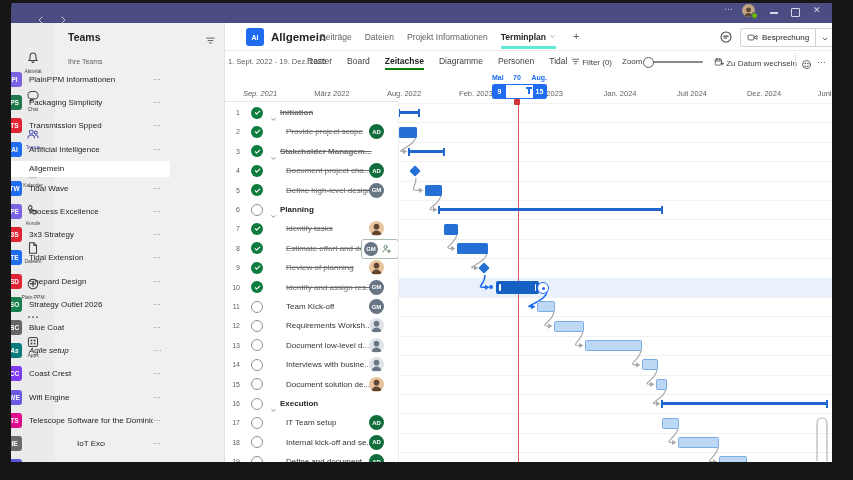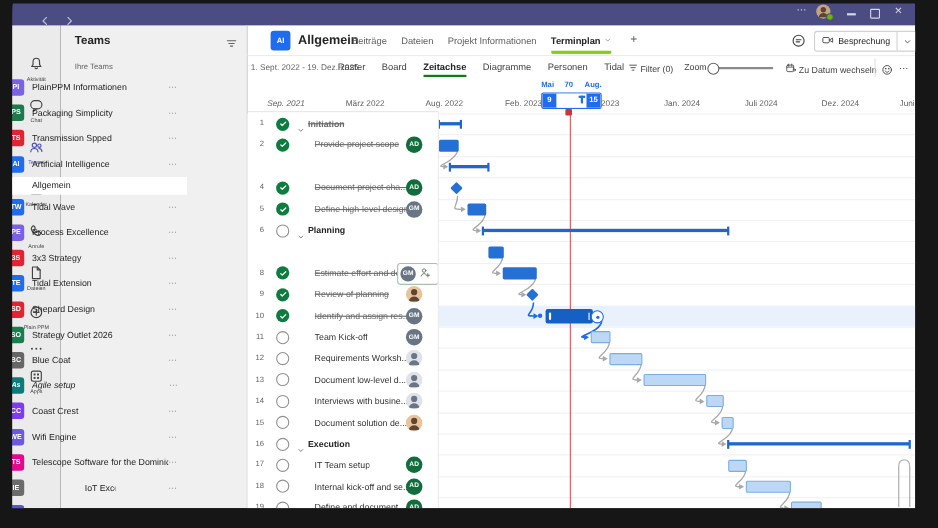--- a/index.html
+++ b/index.html
@@ -32,21 +32,21 @@
   .team-name{font-size:8px;color:#242424;margin-left:7px;white-space:nowrap;overflow:hidden;flex:1;}
   .team-more{font-size:8px;color:#8a8a8a;margin-right:8px;letter-spacing:1px;}
   .channel-row{position:absolute;left:0;width:170px;height:16px;background:#fff;display:flex;align-items:center;cursor:pointer;}
   .channel-name{font-size:8px;color:#242424;margin-left:29px;}
   
   .main-bg{left:225px;top:23px;width:607px;height:439px;background:#fff;}
   .hdr-team-icon{left:246px;top:28px;width:18px;height:18px;border-radius:3px;color:#fff;font-size:7px;font-weight:bold;display:flex;align-items:center;justify-content:center;}
   .hdr-title{left:271px;top:31px;font-size:11.5px;font-weight:bold;color:#242424;}
   .tabs{left:320px;top:32px;display:flex;gap:13px;align-items:flex-start;}
   .tab{font-size:8.5px;color:#616161;cursor:pointer;white-space:nowrap;}
-  .tab.active{font-weight:bold;color:#242424;border-bottom:3px solid #84cc16;padding-bottom:4px;border-radius:1px;}
+  .tab.active{font-weight:bold;color:#242424;border-bottom:3px solid #5eead4;padding-bottom:4px;border-radius:1px;}
   .tab .chev{color:#616161;margin-left:3px;}
   .tab-add{font-size:11px;color:#616161;margin-left:4px;margin-top:-2px;cursor:pointer;}
   .hdr-border{left:225px;top:50px;width:607px;height:1px;background:#ececec;}
   .hdr-chat-icon{left:719px;top:30px;color:#424242;cursor:pointer;}
   .meet-btn{left:740px;top:28px;height:17px;border:1px solid #d1d1d1;border-radius:3px;display:flex;align-items:center;background:#fff;cursor:pointer;}
   .meet-btn .cam{margin:0 4px 0 6px;color:#424242;}
   .meet-btn .lbl{font-size:8px;color:#242424;white-space:nowrap;}
   .meet-btn .sep{width:1px;height:17px;background:#d1d1d1;margin-left:6px;}
   .meet-btn .dd{padding:0 5px;color:#424242;}
   
@@ -365,20 +365,32 @@
         <div class="t-circle done">
           <svg width="9" height="9" viewBox="0 0 16 16" fill="none" stroke-linecap="round" stroke-linejoin="round">
             <path d="M4 8.4l2.4 2.4L12 5.4" stroke="#fff" stroke-width="2"></path>
           </svg>
         </div>
         <span class="t-chev"><svg width="7" height="7" viewBox="0 0 16 16" fill="none" stroke="currentColor" stroke-width="1.2" stroke-linecap="round" stroke-linejoin="round">
             <path d="M4 6l4 4 4-4"></path>
           </svg></span>
         <span class="t-name sum strike" style="left: 55px;">Initiation</span>
       </div>
+      <div class="task-row" style="top: 38.8px;">
+        <span class="t-num">3</span>
+        <div class="t-circle done">
+          <svg width="9" height="9" viewBox="0 0 16 16" fill="none" stroke-linecap="round" stroke-linejoin="round">
+            <path d="M4 8.4l2.4 2.4L12 5.4" stroke="#fff" stroke-width="2"></path>
+          </svg>
+        </div>
+        <span class="t-chev"><svg width="7" height="7" viewBox="0 0 16 16" fill="none" stroke="currentColor" stroke-width="1.2" stroke-linecap="round" stroke-linejoin="round">
+            <path d="M4 6l4 4 4-4"></path>
+          </svg></span>
+        <span class="t-name sum strike" style="left: 55px;">Stakeholder Managem...</span>
+      </div>
       <div class="task-row" style="top: 58.2px;">
         <span class="t-num">4</span>
         <div class="t-circle done">
           <svg width="9" height="9" viewBox="0 0 16 16" fill="none" stroke-linecap="round" stroke-linejoin="round">
             <path d="M4 8.4l2.4 2.4L12 5.4" stroke="#fff" stroke-width="2"></path>
           </svg>
         </div>
         <span class="t-name strike" style="left: 61px;">Document project cha...</span>
         <div class="t-av" style="background: rgb(17, 110, 60);">AD</div>
       </div>
@@ -392,20 +404,35 @@
         <span class="t-name strike" style="left: 61px;">Define high-level design</span>
         <div class="t-av" style="background: rgb(103, 117, 132);">GM</div>
       </div>
       <div class="task-row" style="top: 97px;">
         <span class="t-num">6</span>
         <div class="t-circle open"></div>
         <span class="t-chev"><svg width="7" height="7" viewBox="0 0 16 16" fill="none" stroke="currentColor" stroke-width="1.2" stroke-linecap="round" stroke-linejoin="round">
             <path d="M4 6l4 4 4-4"></path>
           </svg></span>
         <span class="t-name sum" style="left: 55px;">Planning</span>
+      </div>
+      <div class="task-row" style="top: 116.4px;">
+        <span class="t-num">7</span>
+        <div class="t-circle done">
+          <svg width="9" height="9" viewBox="0 0 16 16" fill="none" stroke-linecap="round" stroke-linejoin="round">
+            <path d="M4 8.4l2.4 2.4L12 5.4" stroke="#fff" stroke-width="2"></path>
+          </svg>
+        </div>
+        <span class="t-name strike" style="left: 61px;">Identify tasks</span>
+        <div class="t-av" style="background: rgb(232, 196, 156);">
+          <svg width="15" height="15" viewBox="0 0 16 16">
+            <circle cx="8" cy="6" r="3" fill="#5f4632"></circle>
+            <path d="M2.5 15c.8-3.2 3-4.8 5.5-4.8s4.7 1.6 5.5 4.8z" fill="#5f4632"></path>
+          </svg>
+        </div>
       </div>
       <div class="task-row" style="top: 135.8px;">
         <span class="t-num">8</span>
         <div class="t-circle done">
           <svg width="9" height="9" viewBox="0 0 16 16" fill="none" stroke-linecap="round" stroke-linejoin="round">
             <path d="M4 8.4l2.4 2.4L12 5.4" stroke="#fff" stroke-width="2"></path>
           </svg>
         </div>
         <span class="t-name strike" style="left: 61px;">Estimate effort and de...</span>
         <div class="assign-box">

